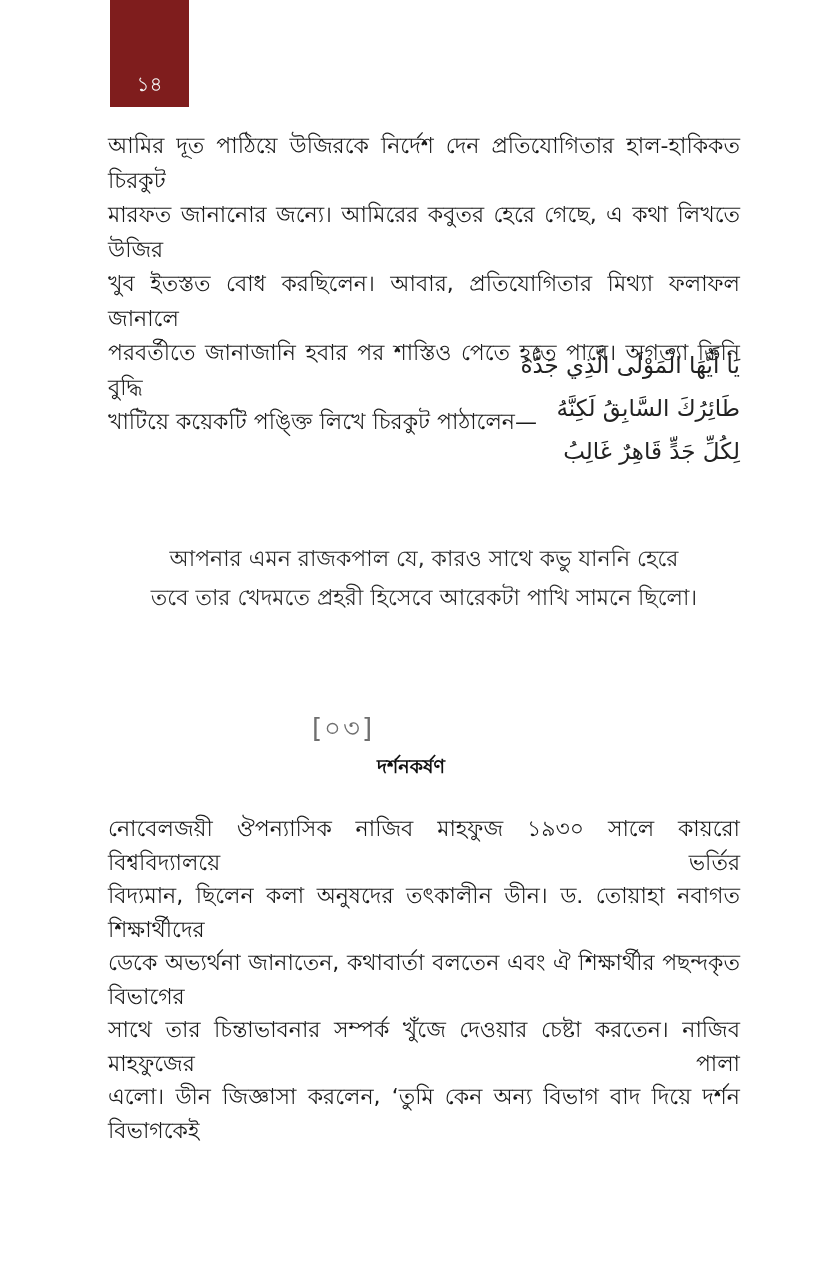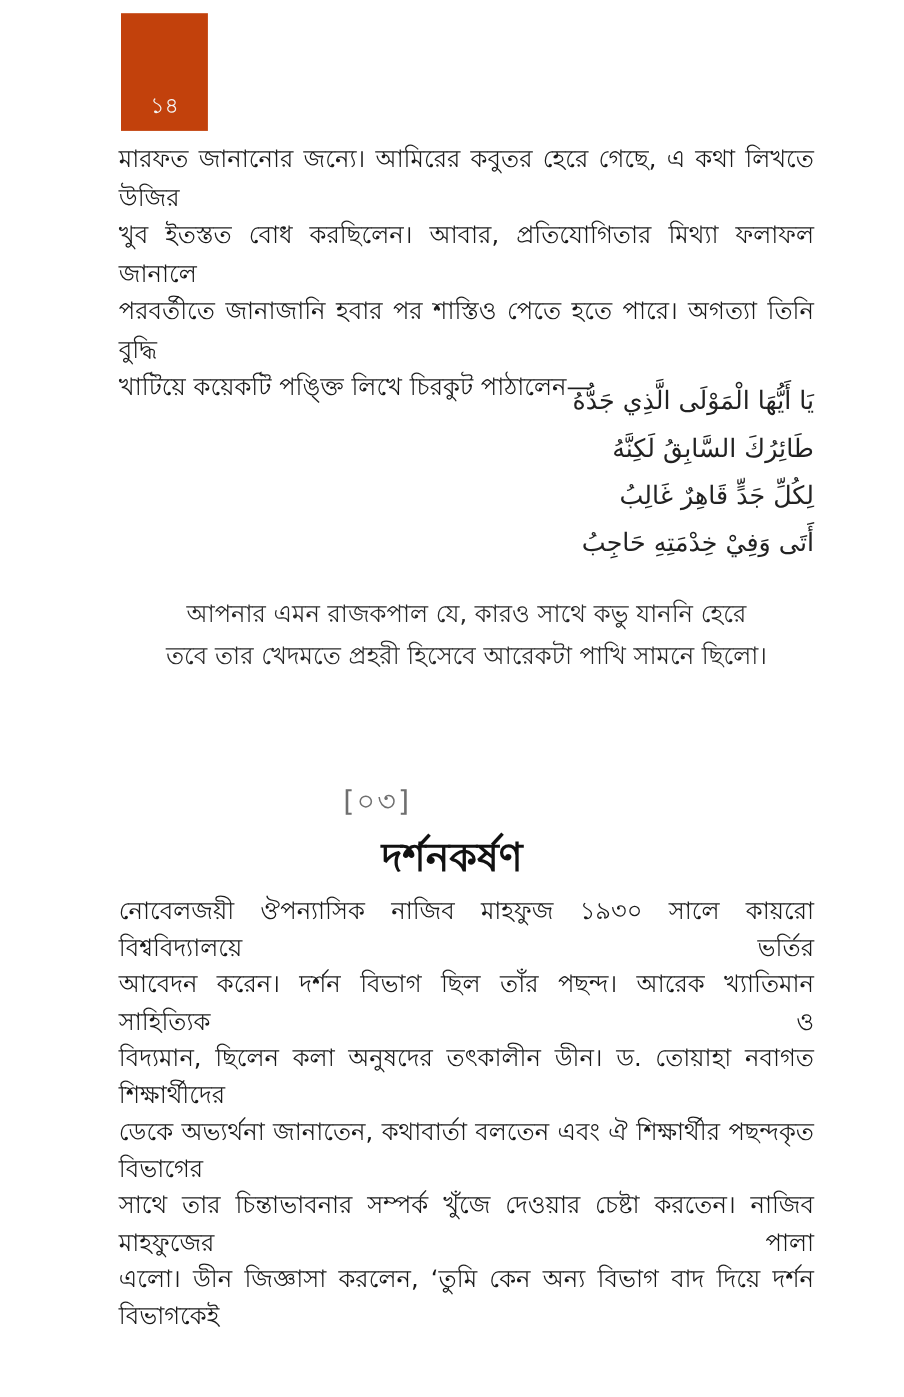--- a/index.html
+++ b/index.html
@@ -16,27 +16,26 @@
     font-family: "DejaVu Sans", "Liberation Serif", sans-serif;
     color: #1b1b1b;
   }
   
   .pageno-box {
     position: absolute;
     left: 110px;
     top: 0;
     width: 79px;
     height: 107px;
-    background: #c2410c;
+    background: #7f1d1d;
     box-sizing: border-box;
     display: flex;
     align-items: flex-end;
     justify-content: center;
     padding-bottom: 13px;
-    margin-top: 12px;
   }
   .pageno-box span {
     color: #f4f4f4;
     font-size: 20px;
     line-height: 1;
   }
   
   .para {
     position: absolute;
     left: 108px;
@@ -85,61 +84,60 @@
     font-size: 26px;
     letter-spacing: 2px;
     color: #6f6f6f;
   }
   .section-title {
     position: absolute;
     left: 0;
     width: 822px;
     top: 752px;
     text-align: center;
-    font-size: 36px;
+    font-size: 19px;
     font-weight: bold;
     margin: 0;
     color: #111111;
   }
 </style>
 </head>
 <body>
 
 <div class="page">
 
   <div class="pageno-box">
     <span>১৪</span>
   </div>
 
   <div class="para para1">
+    <div class="jline">আমির দূত পাঠিয়ে উজিরকে নির্দেশ দেন প্রতিযোগিতার হাল-হাকিকত চিরকুট</div>
     <div class="jline">মারফত জানানোর জন্যে। আমিরের কবুতর হেরে গেছে, এ কথা লিখতে উজির</div>
     <div class="jline">খুব ইতস্তত বোধ করছিলেন। আবার, প্রতিযোগিতার মিথ্যা ফলাফল জানালে</div>
     <div class="jline">পরবর্তীতে জানাজানি হবার পর শাস্তিও পেতে হতে পারে। অগত্যা তিনি বুদ্ধি</div>
     <div class="jline last">খাটিয়ে কয়েকটি পঙ্ক্তি লিখে চিরকুট পাঠালেন—</div>
   </div>
 
   <div class="arabic" dir="rtl" lang="ar">
     <div>يَا أَيُّهَا الْمَوْلَى الَّذِي جَدُّهُ</div>
     <div>طَائِرُكَ السَّابِقُ لَكِنَّهُ</div>
     <div>لِكُلِّ جَدٍّ قَاهِرٌ غَالِبُ</div>
-    <div>أَتَى وَفِيْ خِدْمَتِهِ حَاجِبُ</div>
   </div>
 
   <div class="verse" lang="bn">
     <div>আপনার এমন রাজকপাল যে, কারও সাথে কভু যাননি হেরে</div>
     <div>তবে তার খেদমতে প্রহরী হিসেবে আরেকটা পাখি সামনে ছিলো।</div>
   </div>
 
   <div class="section-num">[০৩]</div>
 
   <h2 class="section-title">দর্শনকর্ষণ</h2>
 
   <div class="para para2">
     <div class="jline">নোবেলজয়ী ঔপন্যাসিক নাজিব মাহফুজ ১৯৩০ সালে কায়রো বিশ্ববিদ্যালয়ে ভর্তির</div>
-    <div class="jline">আবেদন করেন। দর্শন বিভাগ ছিল তাঁর পছন্দ। আরেক খ্যাতিমান সাহিত্যিক ও</div>
     <div class="jline">বিদ্যমান, ছিলেন কলা অনুষদের তৎকালীন ডীন। ড. তোয়াহা নবাগত শিক্ষার্থীদের</div>
     <div class="jline">ডেকে অভ্যর্থনা জানাতেন, কথাবার্তা বলতেন এবং ঐ শিক্ষার্থীর পছন্দকৃত বিভাগের</div>
     <div class="jline">সাথে তার চিন্তাভাবনার সম্পর্ক খুঁজে দেওয়ার চেষ্টা করতেন। নাজিব মাহফুজের পালা</div>
     <div class="jline">এলো। ডীন জিজ্ঞাসা করলেন, ‘তুমি কেন অন্য বিভাগ বাদ দিয়ে দর্শন বিভাগকেই</div>
 
   </div>
 
 </div>
 
 </body></html>

